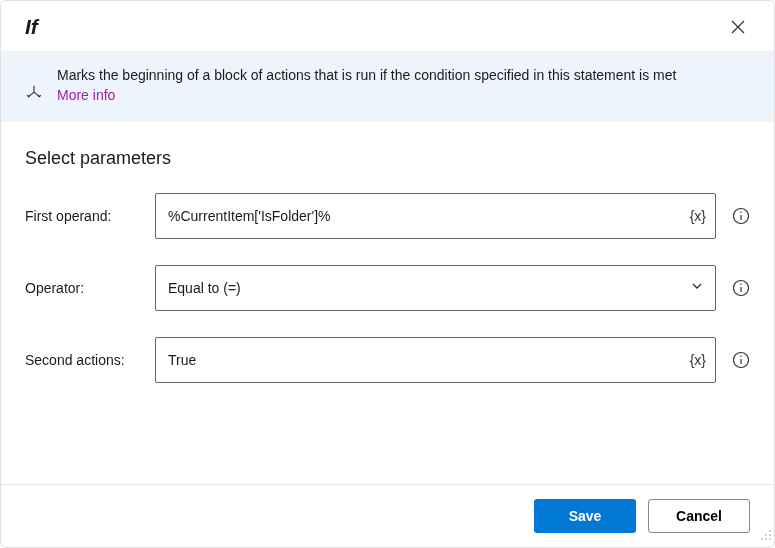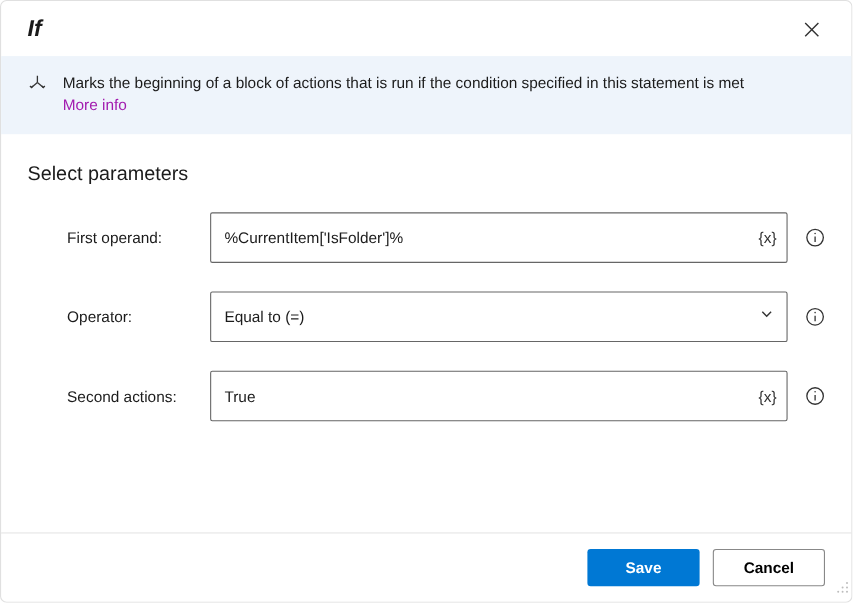--- a/index.html
+++ b/index.html
@@ -37,21 +37,21 @@
       width: 24px; height: 24px;
       display: flex; align-items: center; justify-content: center;
       cursor: pointer;
       color: #333;
     }
     .info-banner {
       background: #eef4fb;
       padding: 14px 24px 16px 24px;
       display: flex;
       gap: 14px;
-      align-items: flex-start;
+      align-items: flex-end;
     }
     .banner-icon { flex-shrink: 0; margin-top: 2px; color: #333; }
     .banner-text { font-size: 14px; color: #1b1b1b; line-height: 1.45; }
     .more-info {
       color: #a21caf;
       cursor: pointer;
     }
     .content {
       flex: 1;
       padding: 26px 24px 0 24px;
@@ -61,21 +61,20 @@
       font-size: 18px;
       font-weight: 400;
       color: #1b1b1b;
       margin-bottom: 24px;
     }
     .field-row {
       display: flex;
       align-items: center;
       margin-bottom: 26px;
       gap: 6px;
-      margin-left: 36px;
     }
     .field-label {
       width: 124px;
       flex-shrink: 0;
       font-size: 14px;
       color: #1b1b1b;
     }
     .field-input-wrap {
       flex: 1;
       position: relative;

